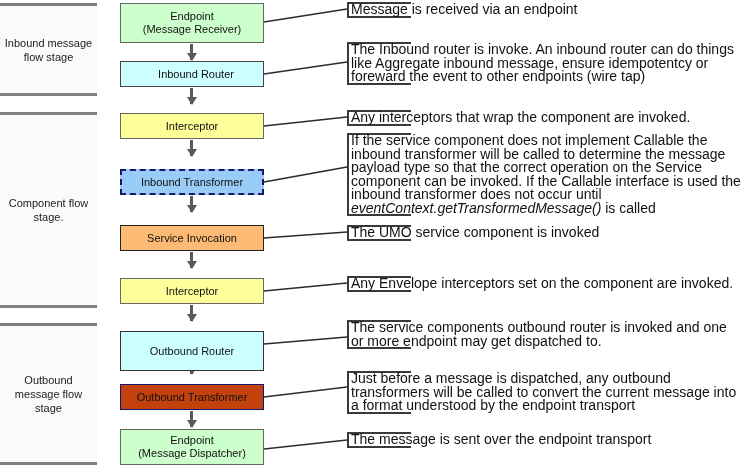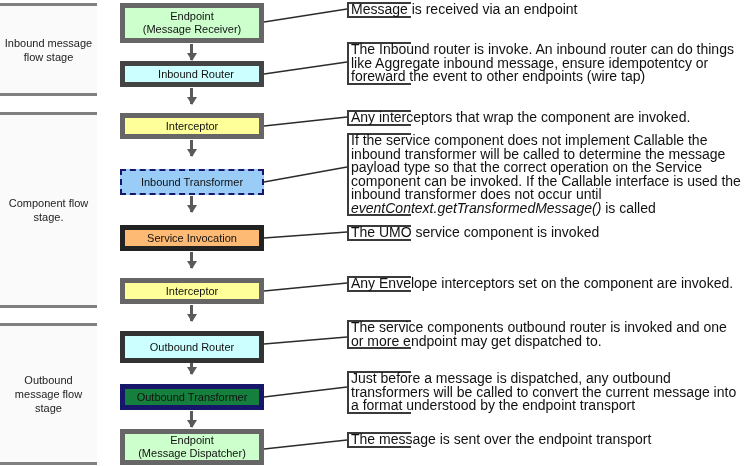--- a/index.html
+++ b/index.html
@@ -47,21 +47,21 @@
     left: 120px;
     width: 144px;
     box-sizing: border-box;
     display: flex;
     align-items: center;
     justify-content: center;
     text-align: center;
     font-size: 11px;
     line-height: 13px;
     color: #111111;
-    border: 5px solid #1d4ed8;
+    border: 1px solid #1d4ed8;
   }
   .node .node-label {
     padding: 0 3px;
     white-space: pre-line;
   }
   .node.endpoint {
     background: #ccffcc;
     border-color: #666666;
   }
   .node.router-in {
@@ -75,21 +75,21 @@
   }
   .node.interceptor {
     background: #ffff99;
     border-color: #666666;
   }
   .node.transformer-in {
     background: #99ccf7;
     border: 2px dashed #16166b;
   }
   .node.transformer-out {
-    background: #15803d;
+    background: #c2410c;
     border-color: #16166b;
   }
   .node.service {
     background: #fdba74;
     border-color: #222222;
   }
 
   
   .arrow {
     position: absolute;
@@ -209,21 +209,21 @@
   </div>
 
   <div class="node service" style="top:225px;height:26px;">
     <span class="node-label">Service Invocation</span>
   </div>
 
   <div class="node interceptor" style="top:278px;height:26px;">
     <span class="node-label">Interceptor</span>
   </div>
 
-  <div class="node router-out" style="top:331px;height:32px;">
+  <div class="node router-out" style="top:331px;height:40px;">
     <span class="node-label">Outbound Router</span>
   </div>
 
   <div class="node transformer-out" style="top:384px;height:26px;">
     <span class="node-label">Outbound Transformer</span>
   </div>
 
   <div class="node endpoint" style="top:429px;height:36px;">
     <span class="node-label">Endpoint
 (Message Dispatcher)</span>

